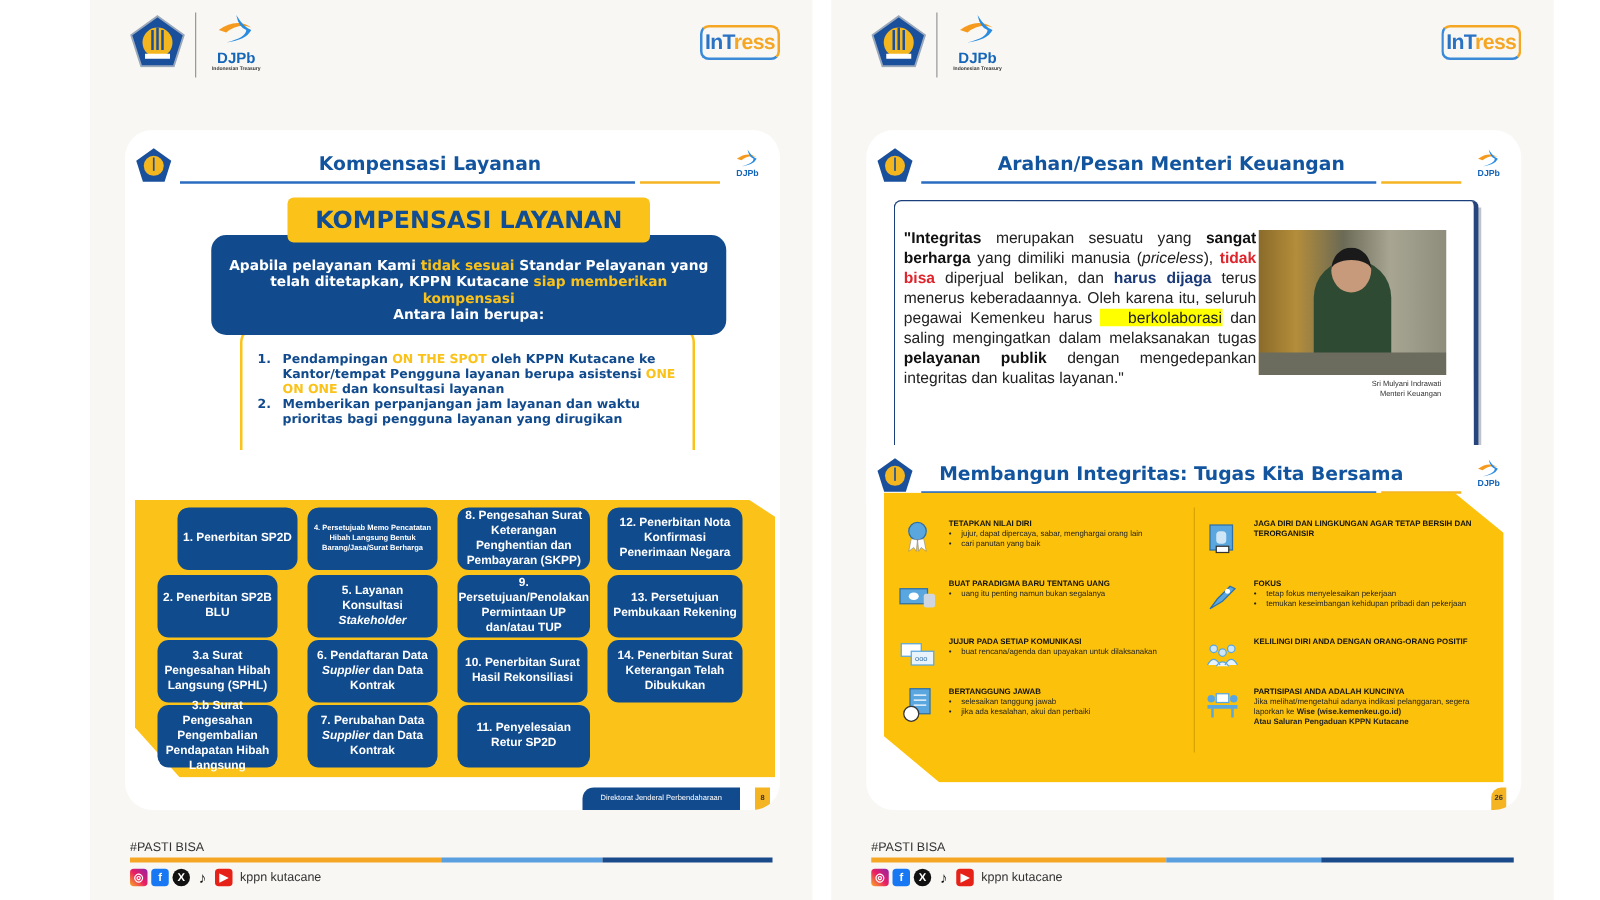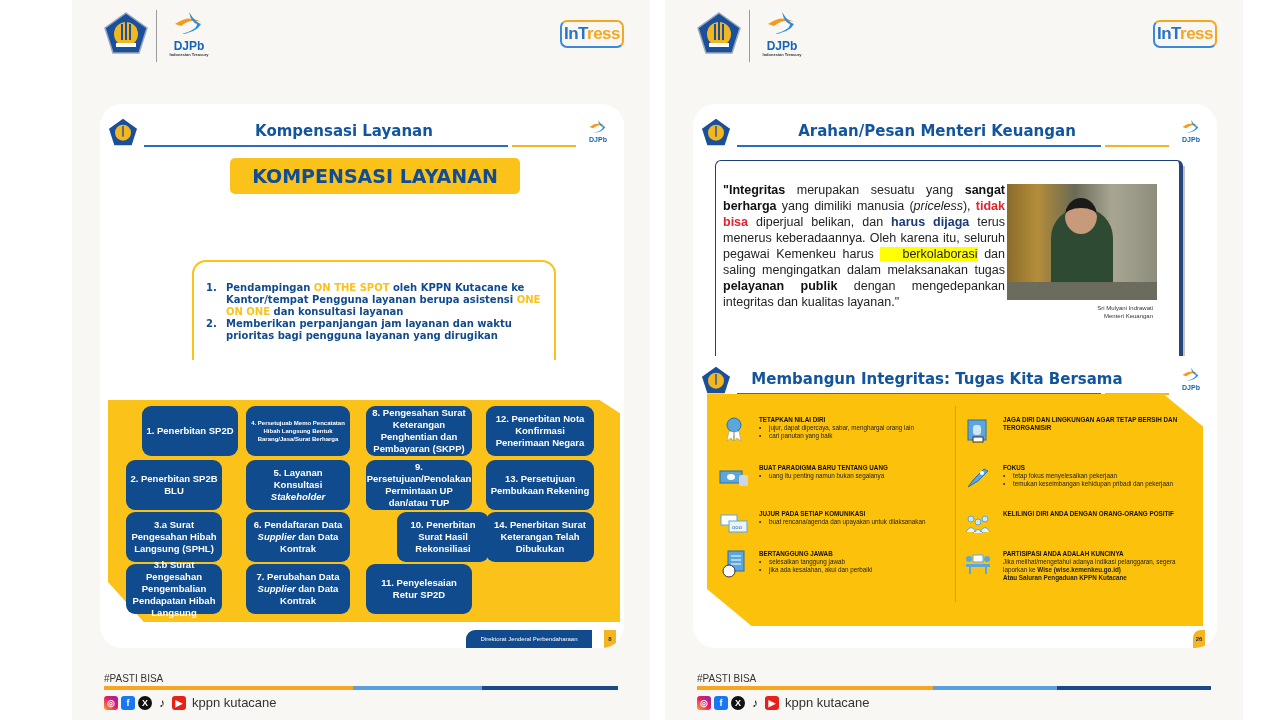--- a/index.html
+++ b/index.html
@@ -72,21 +72,21 @@
   .int-item li{padding-left:10px;position:relative;}
   .int-item li::before{content:"\2022";position:absolute;left:0;}
   .int-item .b{font-weight:bold;}
 
   
   .foot-tag{position:absolute;left:32px;top:673px;font-size:10px;color:#333;font-weight:normal;}
   .foot-bar{position:absolute;left:32px;top:686px;height:4px;width:514px;display:flex;}
   .foot-bar span{display:block;height:4px;}
   .foot-icons{position:absolute;left:32px;top:695px;display:flex;align-items:center;gap:3px;}
   .sicon{width:14px;height:14px;border-radius:3px;display:inline-flex;align-items:center;justify-content:center;color:#fff;font-size:9px;font-weight:bold;}
-  .foot-handle{font-size:13px;color:#333;margin-left:3px;}
+  .foot-handle{font-size:10px;color:#333;margin-left:3px;}
   .foot-url{position:absolute;right:32px;top:696px;font-size:9.5px;color:#333;margin-top:37px;}
 </style>
 </head>
 <body>
 
 <div class="page" id="page-left">
   <svg class="hdr-emblem" viewBox="0 0 44 42">
     <polygon points="22,1 43,16 35,41 9,41 1,16" fill="#1a4f9c" stroke="#9aa8bb" stroke-width="1.5"></polygon>
     <ellipse cx="22" cy="22" rx="12" ry="12" fill="#f3b61f"></ellipse>
     <rect x="17" y="12" width="2" height="16" fill="#1a4f9c"></rect>
@@ -119,20 +119,23 @@
       <div class="djs">
         <svg class="logo" viewBox="0 0 36 28">
             <path d="M4 14 Q18 4 30 12 Q20 8 10 16 Z" fill="#f59a1e"></path>
             <path d="M18 2 Q24 12 30 14 Q26 22 10 24 Q26 20 26 14 Q20 12 18 2Z" fill="#2a8ce0"></path>
           </svg>
         <span class="t">DJPb</span>
       </div>
     </div>
 
     <div class="komp-banner">KOMPENSASI LAYANAN</div>
+    <div class="komp-blue">
+      <span>Apabila pelayanan Kami </span><span class="hl">tidak sesuai</span><span> Standar Pelayanan yang telah ditetapkan, KPPN Kutacane </span><span class="hl">siap memberikan kompensasi</span><br><span> Antara lain berupa:</span>
+    </div>
     <ul class="komp-list">
       <li>
           <span class="num">1.</span>
           <span><span>Pendampingan </span><span class="hl">ON THE SPOT</span><span> oleh KPPN Kutacane ke Kantor/tempat Pengguna layanan berupa asistensi </span><span class="hl">ONE ON ONE</span><span> dan konsultasi layanan</span></span>
         </li>
       <li>
           <span class="num">2.</span>
           <span>Memberikan perpanjangan jam layanan dan waktu prioritas bagi pengguna layanan yang dirugikan</span>
         </li>
     </ul>
@@ -148,21 +151,21 @@
           <span>5. Layanan Konsultasi <i>Stakeholder</i></span>
         </div>
         <div class="std-tile" style="left: 120px; top: 106px; width: 104px; height: 50px;">
           <span>6. Pendaftaran Data <i>Supplier</i> dan Data Kontrak</span>
         </div>
         <div class="std-tile" style="left: 120px; top: 158px; width: 104px; height: 50px;">
           <span>7. Perubahan Data <i>Supplier</i> dan Data Kontrak</span>
         </div>
         <div class="std-tile" style="left: 240px; top: 0px; width: 106px; height: 50px;">8. Pengesahan Surat Keterangan Penghentian dan Pembayaran (SKPP)</div>
         <div class="std-tile" style="left: 240px; top: 54px; width: 106px; height: 50px;">9. Persetujuan/Penolakan Permintaan UP dan/atau TUP</div>
-        <div class="std-tile" style="left: 240px; top: 106px; width: 92px; height: 50px; margin-left: 31px;">10. Penerbitan Surat Hasil Rekonsiliasi</div>
+        <div class="std-tile" style="left: 240px; top: 106px; width: 104px; height: 50px;">10. Penerbitan Surat Hasil Rekonsiliasi</div>
         <div class="std-tile" style="left: 240px; top: 158px; width: 106px; height: 50px;">11. Penyelesaian Retur SP2D</div>
         <div class="std-tile" style="left: 360px; top: 0px; width: 108px; height: 50px;">12. Penerbitan Nota Konfirmasi Penerimaan Negara</div>
         <div class="std-tile" style="left: 360px; top: 54px; width: 108px; height: 50px;">13. Persetujuan Pembukaan Rekening</div>
         <div class="std-tile" style="left: 360px; top: 106px; width: 108px; height: 50px;">14. Penerbitan Surat Keterangan Telah Dibukukan</div>
       </div>
 
     <div class="footer-tab">Direktorat Jenderal Perbendaharaan</div>
     <div class="page-num" style="left:504px;">8</div>
   </div>
 

